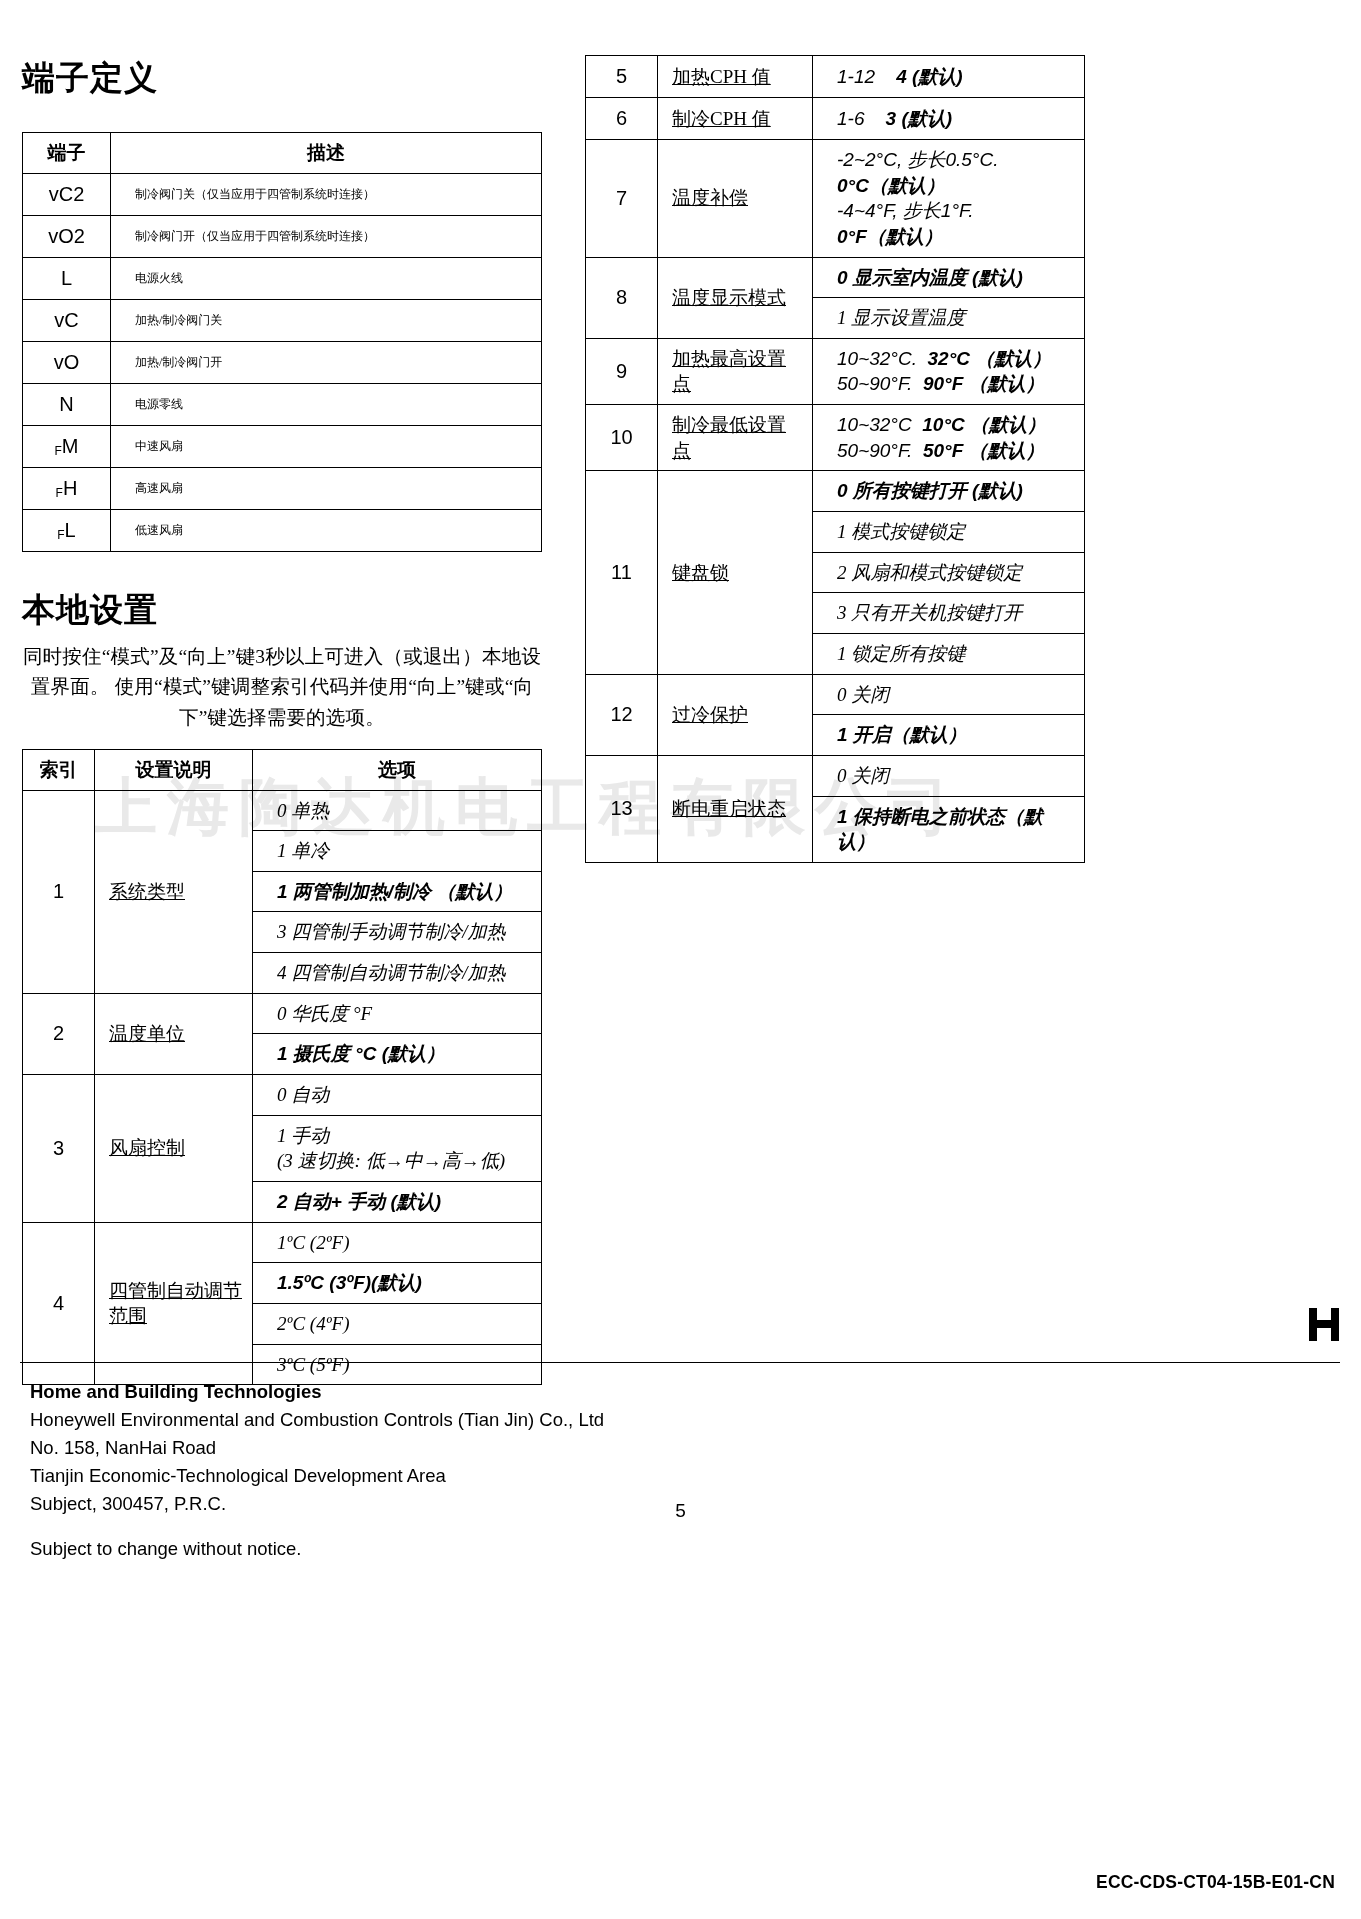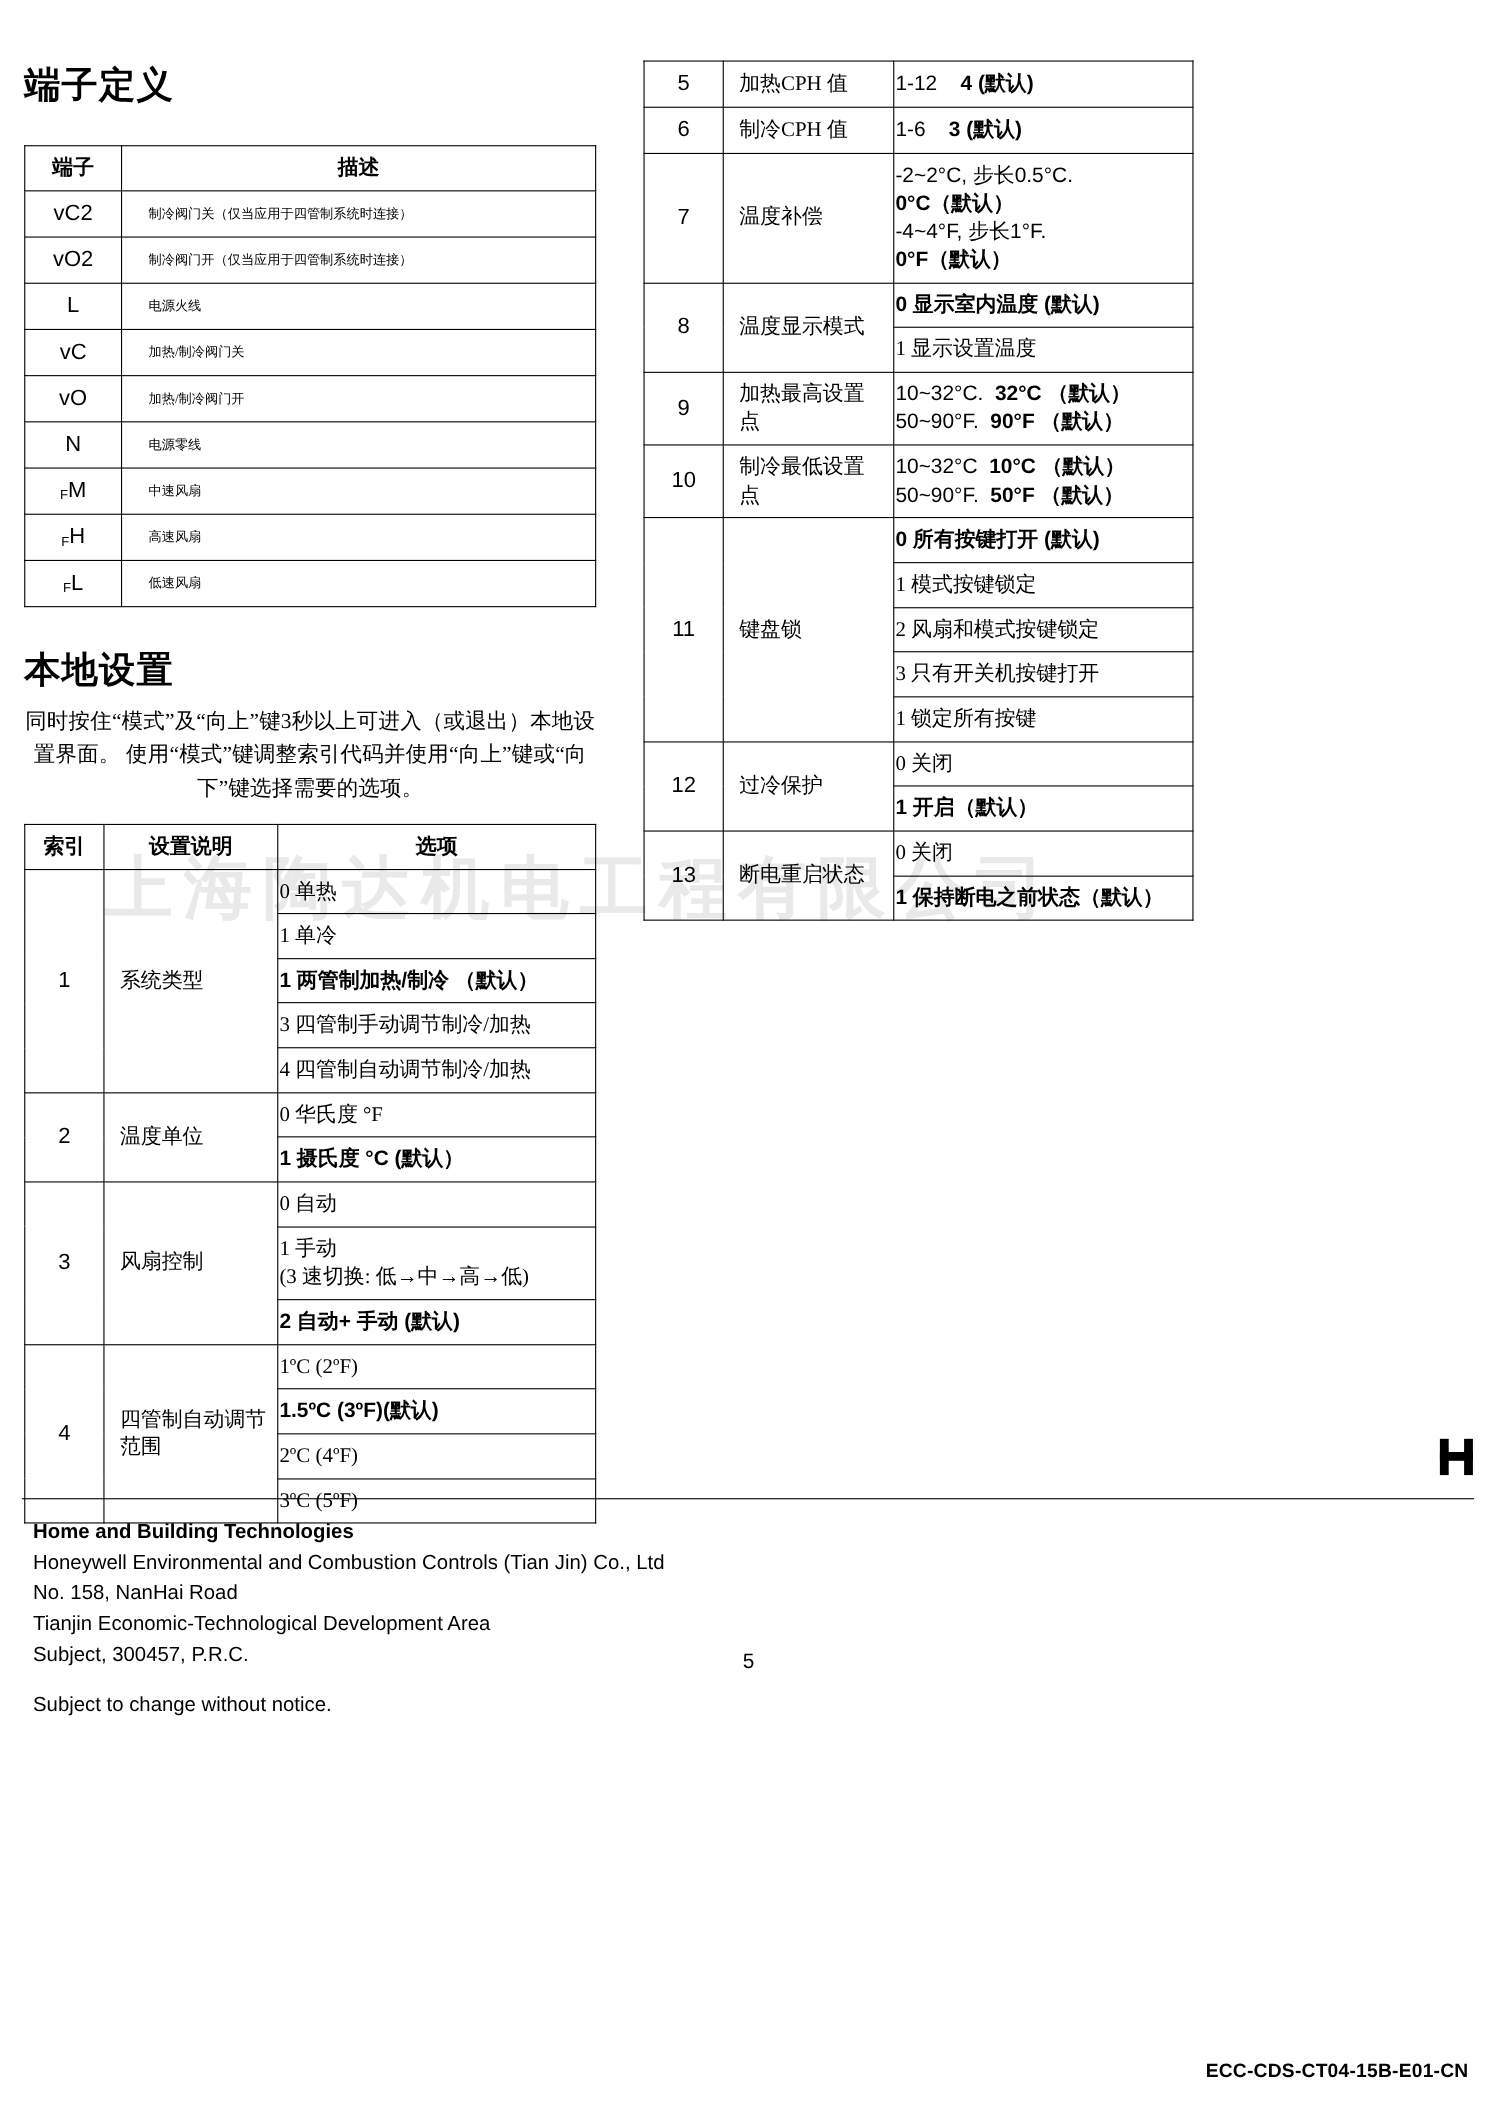--- a/index.html
+++ b/index.html
@@ -103,22 +103,22 @@
     font-size: 12px;
     vertical-align: baseline;
     position: relative;
     top: 2px;
   }
   #terminal-table td.desc { font-size: 12px; padding-left: 24px; }
 
   
   .settings-table td { height: 22px; }
   .settings-table td.idx { text-align: center; font-family: "Liberation Sans", sans-serif; font-size: 20px; }
-  .settings-table td.name { padding-left: 14px; font-size: 19px; }
-  .settings-table td.opt { padding-left: 1px; font-size: 19px; }
+  .settings-table td.name { padding-left: 14px; font-size: 19px; text-decoration: underline; }
+  .settings-table td.opt { padding-left: 24px; font-size: 19px; font-style: italic; }
   .settings-table td.opt.b { font-weight: 700; font-family: "Liberation Sans", sans-serif; font-size: 19px; }
   .settings-table td.opt.mono { font-family: "Liberation Sans", sans-serif; }
 
   
   .honeywell {
     position: absolute;
     right: 20px;
     top: 1295px;
     font-family: "Liberation Sans", "DejaVu Sans", sans-serif;
     font-size: 46px;

